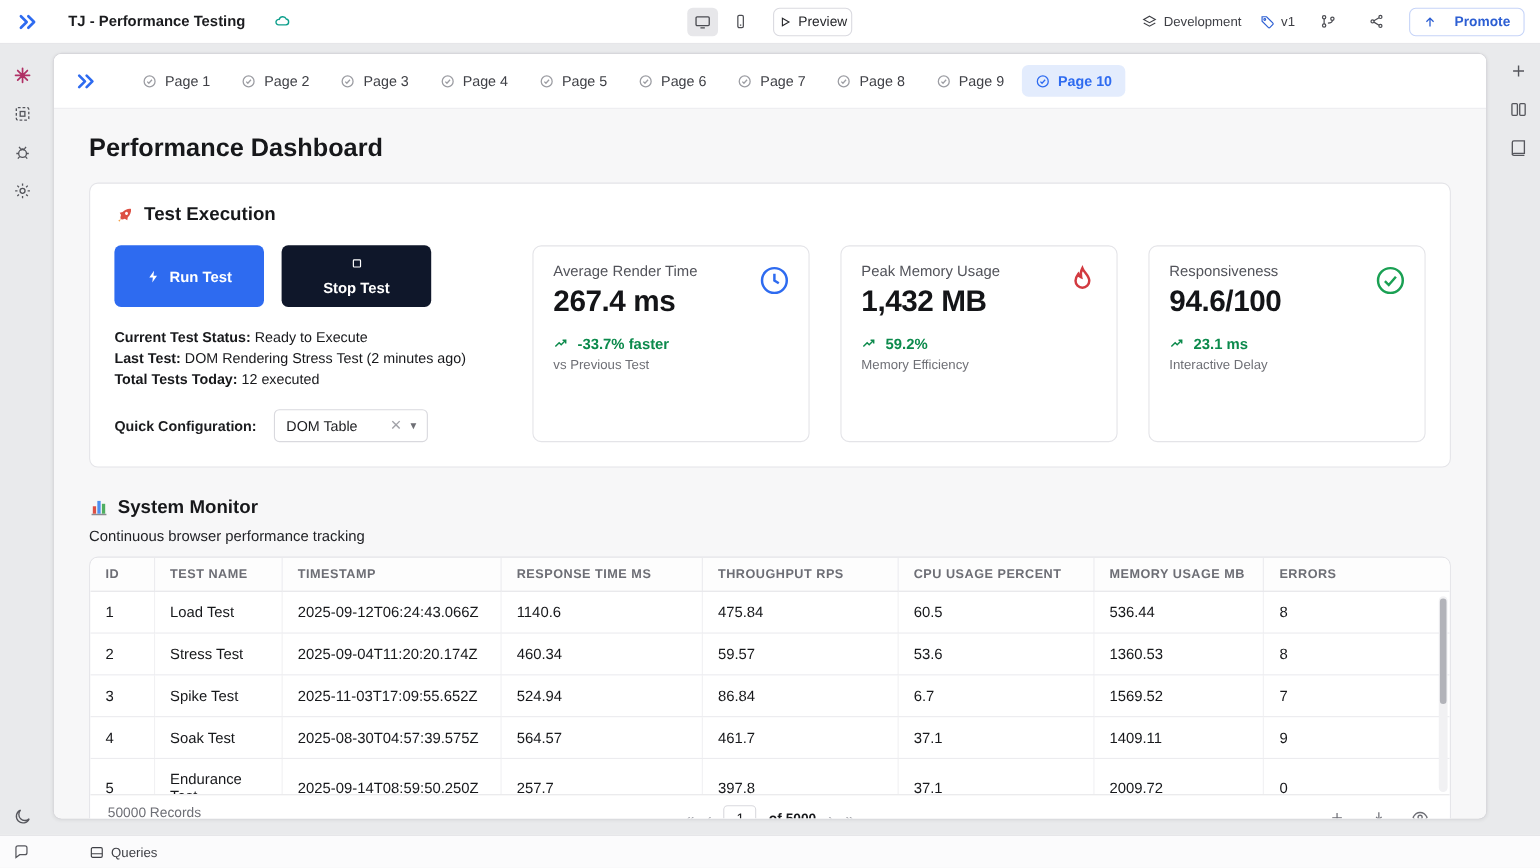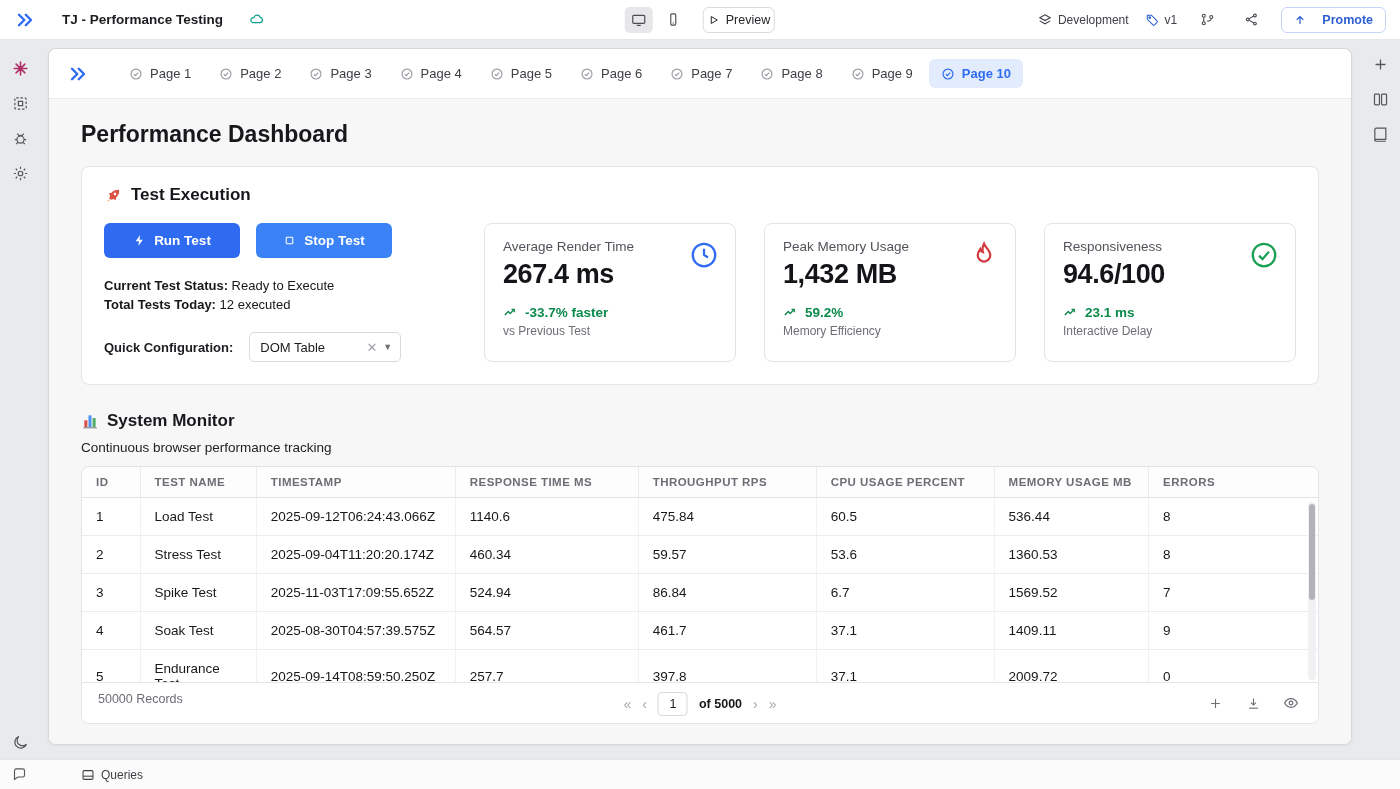--- a/index.html
+++ b/index.html
@@ -58,26 +58,26 @@
   .exec { padding:18px 22px 22px; }
   .sec-title { display:flex; align-items:center; gap:8px; font-size:17px; font-weight:700; color:#17181b; }
   .exec .sec-title { margin-bottom:18px; }
   .exec-body { display:flex; gap:40px; }
   .exec-left { width:340px; flex:none; }
   .btn-row { display:flex; gap:16px; margin-bottom:18px; }
   .btn-run, .btn-stop { display:flex; align-items:center; justify-content:center; gap:8px;
     border:none; border-radius:6px; padding:10px 24px; font-size:13.5px; font-weight:700;
     color:#fff; cursor:pointer; min-width:136px; }
   .btn-run { background:#2e6bf0; }
-  .btn-stop { background:#3b82f6; }
+  .btn-stop { background:#0f172a;flex-direction:column; }
   .status-line { font-size:13px; line-height:19px; color:#17181b; }
   .status-line b { font-weight:700; }
   .qc-row { display:flex; align-items:center; gap:16px; margin-top:18px; }
   .qc-label { font-size:13px; font-weight:700; }
-  .select { width:152px; height:30px; border:1px solid #d9d9de; border-radius:5px; background:#fff;
+  .select { width:140px; height:30px; border:1px solid #d9d9de; border-radius:5px; background:#fff;
     display:flex; align-items:center; gap:6px; padding:0 8px 0 10px; font-size:13px; cursor:pointer; }
   .select .val { flex:1; color:#1b1c1f; }
   .select .x { color:#a1a2a8; font-size:13px; }
   .select .caret { color:#6e6f75; font-size:9px; }
 
   .stats { flex:1; display:flex; gap:28px; }
   .stat { flex:1; background:#fff; border:1px solid #e4e4e8; border-radius:8px;
     padding:15px 18px; position:relative; }
   .stat-label { font-size:13.5px; color:#52535a; margin-bottom:5px; }
   .stat-value { font-size:27px; font-weight:700; color:#141518; letter-spacing:-.4px; }
@@ -417,20 +417,21 @@
               <button class="btn-stop">
                 <span>
                   <svg width="13" height="13" viewBox="0 0 24 24" fill="none" stroke="#fff" stroke-width="2">
                       <rect x="6" y="6" width="12" height="12" rx="1.5"></rect>
                     </svg>
                 </span>
                 <span>Stop Test</span>
               </button>
             </div>
             <p class="status-line"><b>Current Test Status:</b><span> Ready to Execute</span></p>
+            <p class="status-line"><b>Last Test:</b><span> DOM Rendering Stress Test (2 minutes ago)</span></p>
             <p class="status-line"><b>Total Tests Today:</b><span> 12 executed</span></p>
             <div class="qc-row">
               <span class="qc-label">Quick Configuration:</span>
               <div class="select">
                 <span class="val">DOM Table</span>
                 <span class="x">✕</span>
                 <span class="caret">▼</span>
               </div>
             </div>
           </div>

